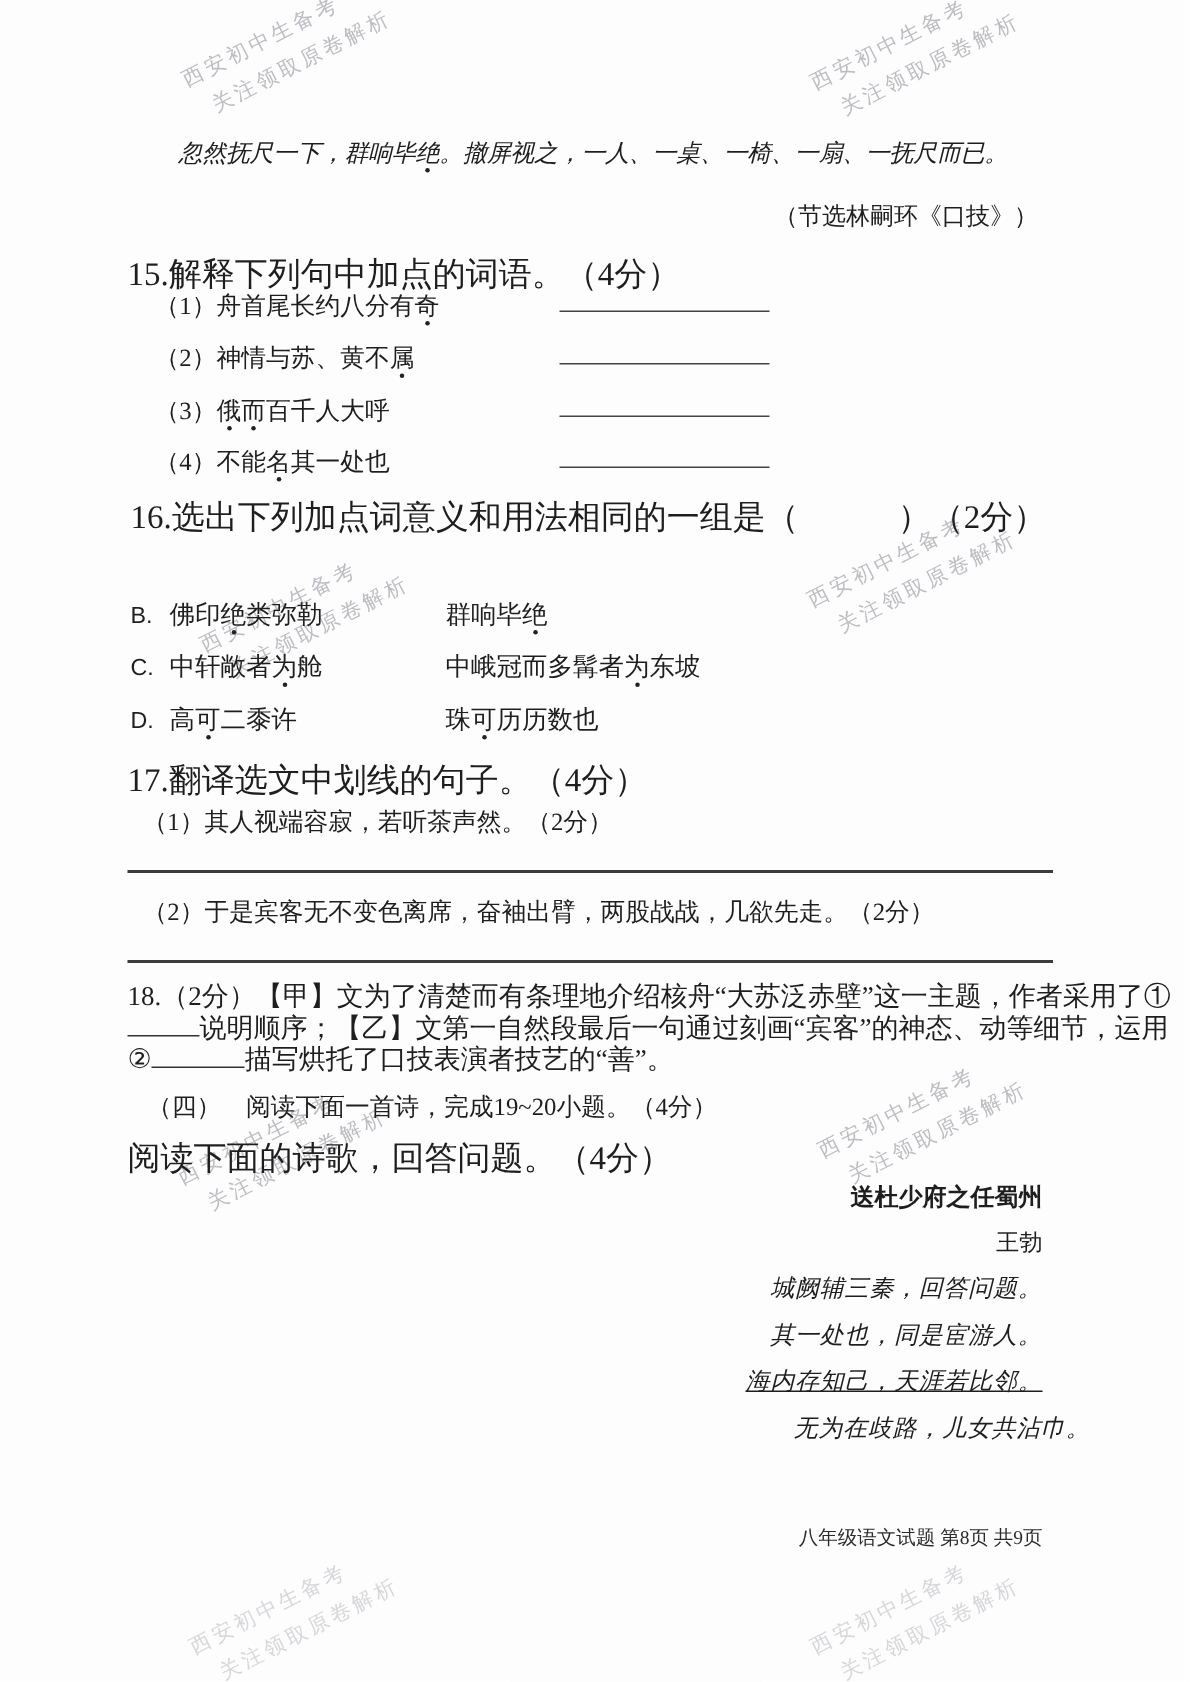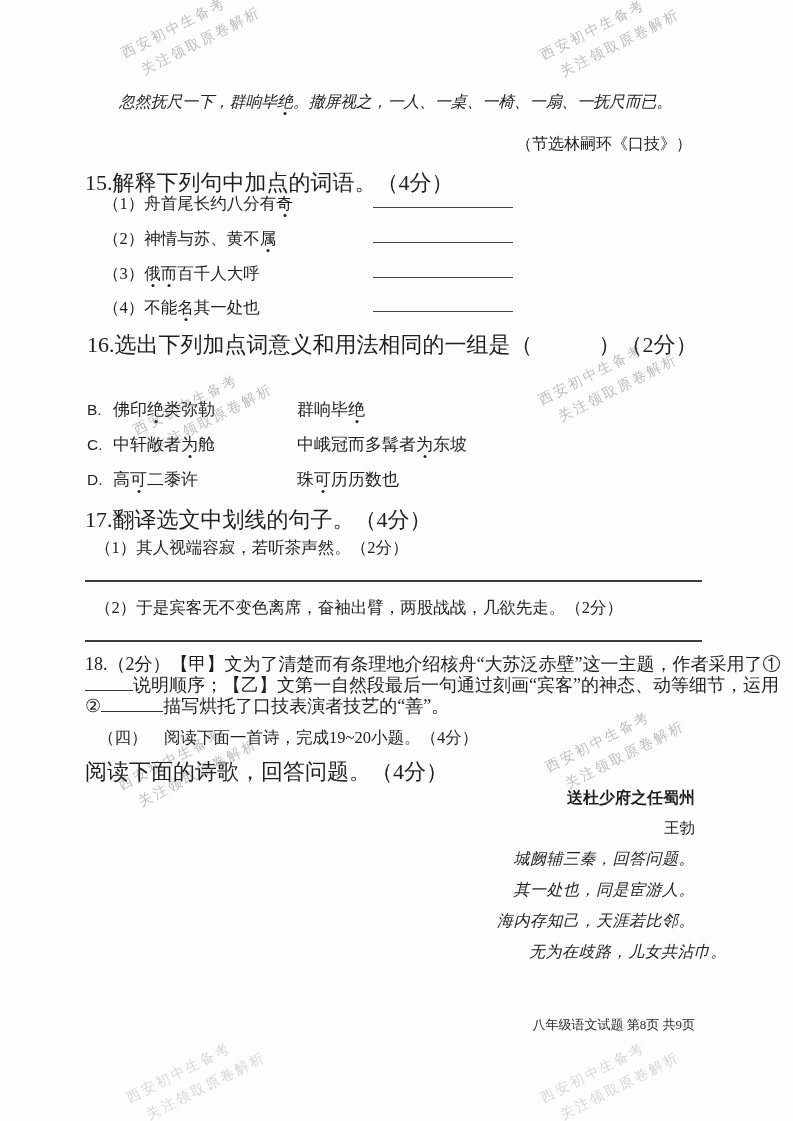--- a/index.html
+++ b/index.html
@@ -63,21 +63,21 @@
     border-bottom:1.5px solid #333;
     vertical-align:baseline;
   }
   .section4{left:98px;top:727px;font-size:16.5px;}
   .poem-intro{left:85px;top:757px;font-size:22px;}
   .centered{left:0;width:651px;text-align:right;margin-left:44px;}
   .poem-title{top:788px;font-size:16px;font-weight:bold;}
   .poem-author{top:818px;font-size:15.5px;}
   .poem-line-0{top:849px;}
   .poem-line-1{top:880px;}
-  .poem-line-2{top:911px;}
+  .poem-line-2{top:911px;text-decoration:underline;}
   .poem-line-3{top:942px;padding-left:32px;}
   .poem-line{font-size:16px;letter-spacing:0.5px;}
   .footer{top:1016px;font-size:13px;color:#2a2a2a;}
   
   .em{position:relative;display:inline-block;}
   .em::after{
     content:'';
     position:absolute;left:50%;bottom:-2px;
     width:3px;height:3px;border-radius:50%;
     background:#222;

